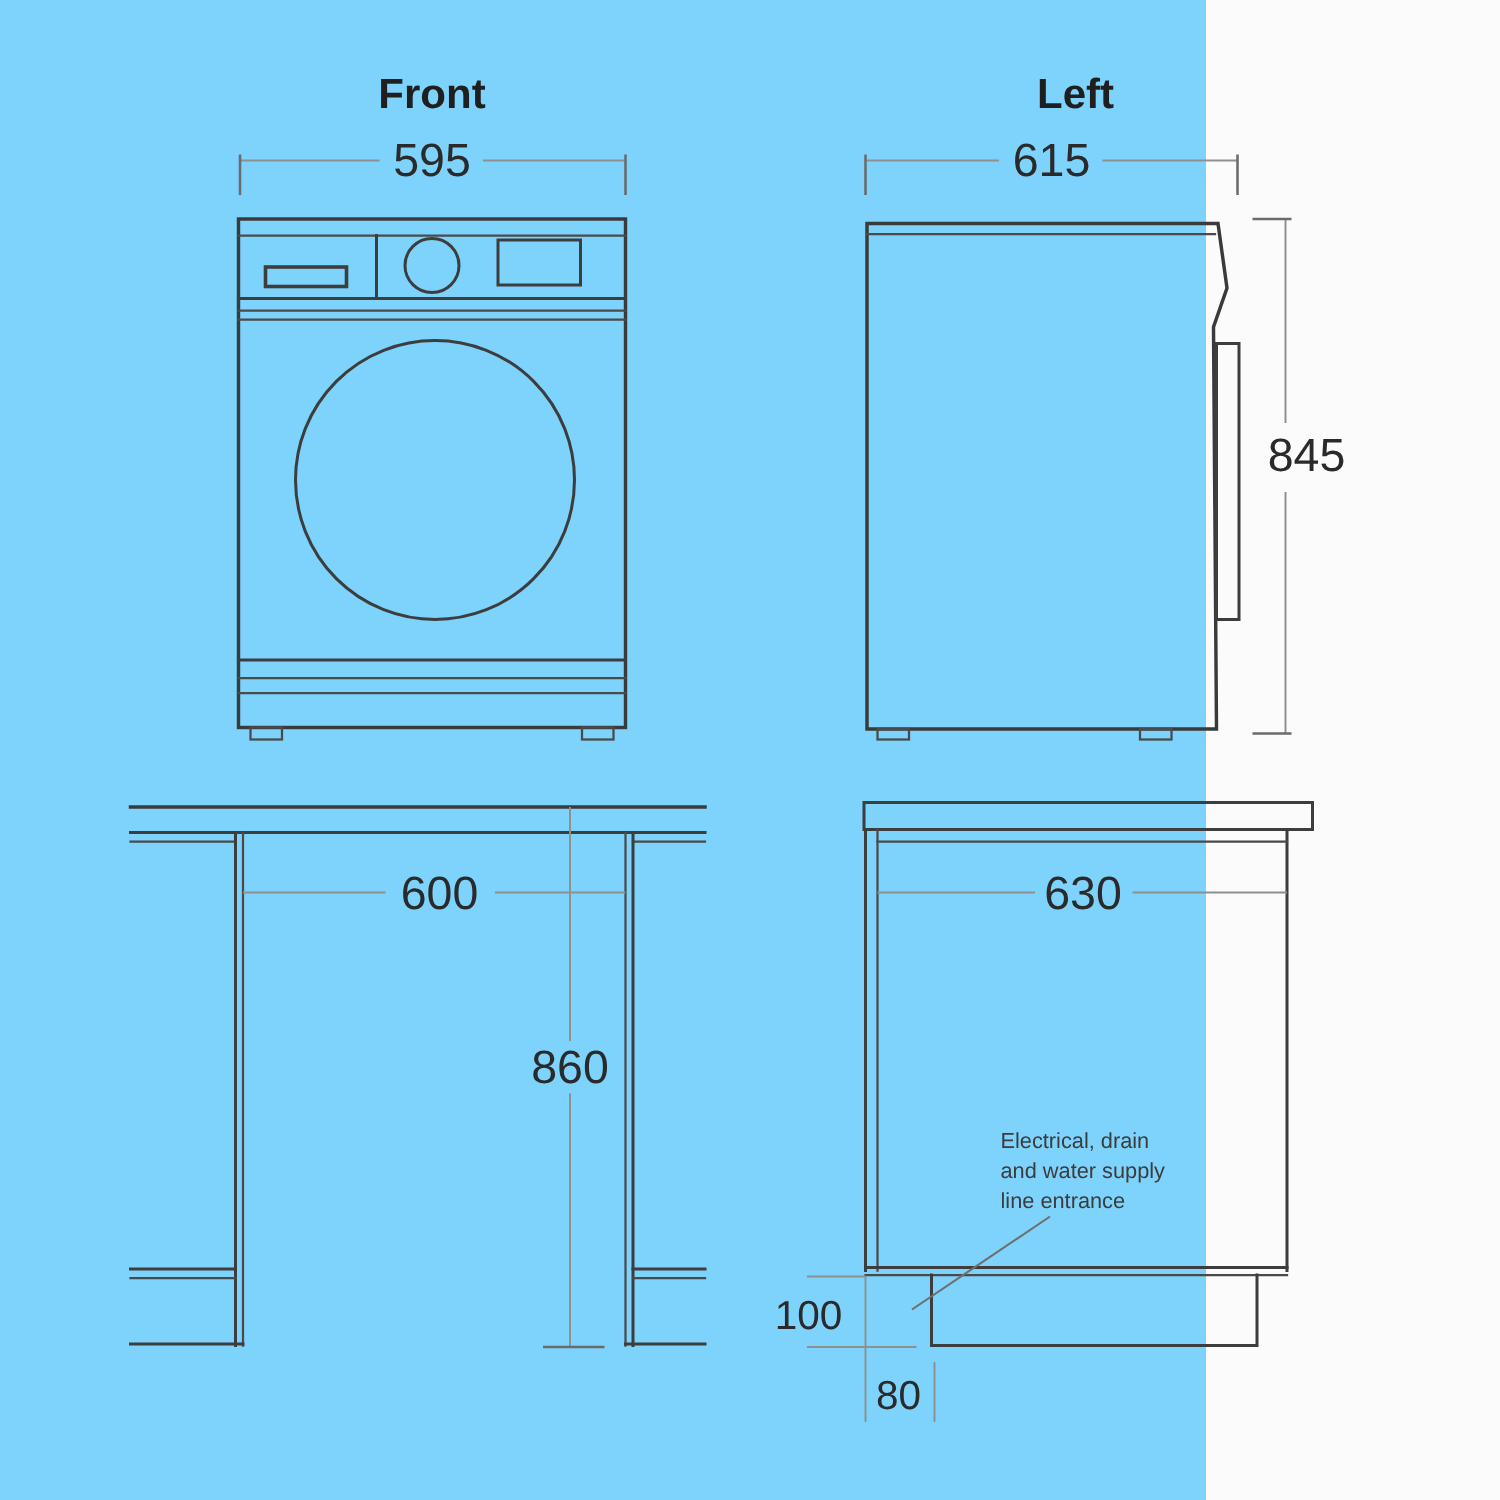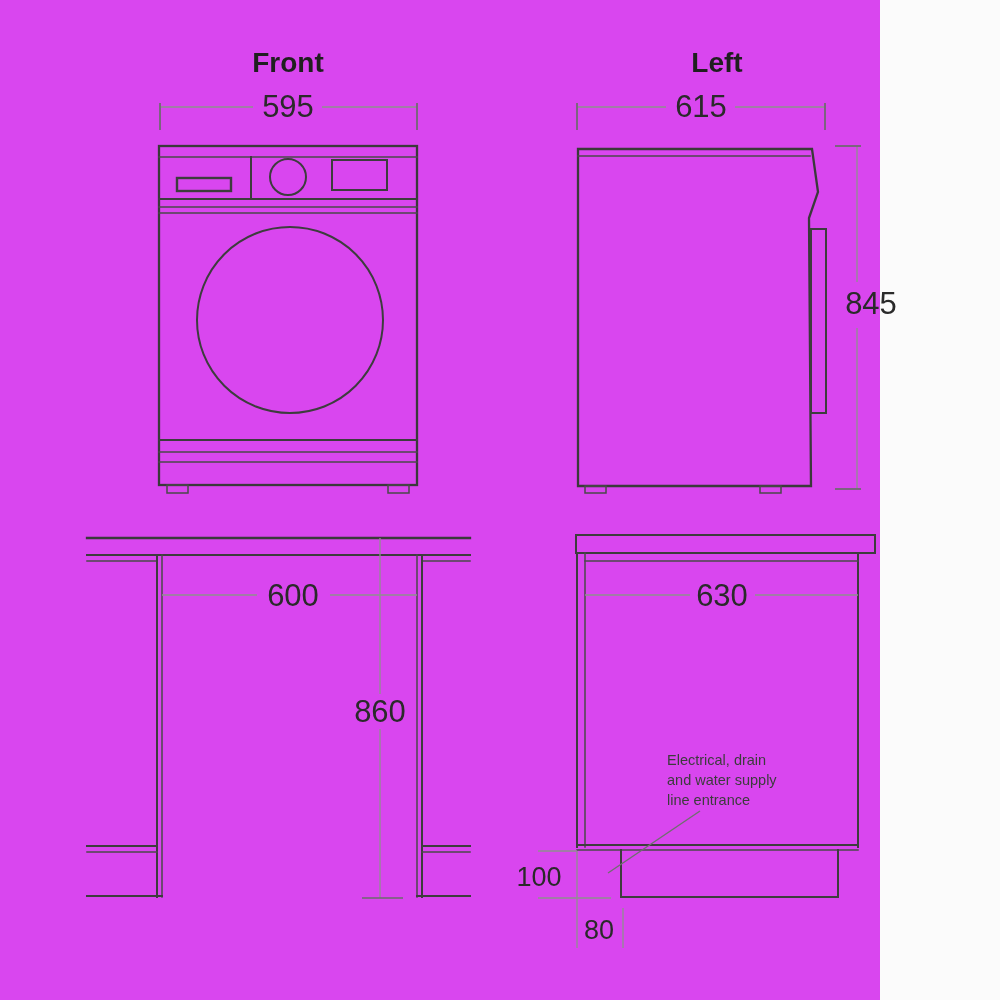--- a/index.html
+++ b/index.html
@@ -2,21 +2,21 @@
 <html><head>
 <meta charset="utf-8">
 <style>
   html,body{margin:0;padding:0;}
   body{
     width:1000px;height:1000px;
     background:#fbfbfb;
     font-family:"Liberation Sans", sans-serif;
     overflow:hidden;
   }
-  .stage{position:relative;width:880px;height:1000px;background:#d946ef;}
+  .stage{position:relative;width:804px;height:1000px;background:#7dd3fc;}
   svg{display:block;}
   
   .obj{stroke:#3d3d3d;stroke-width:2;fill:none;stroke-linecap:square;}
   .obj-thick{stroke:#3a3a3a;stroke-width:2.3;fill:none;stroke-linecap:square;}
   .obj-thin{stroke:#4a4a4a;stroke-width:1.5;fill:none;stroke-linecap:square;}
   
   .dim{stroke:#8f8f8f;stroke-width:1.3;fill:none;stroke-linecap:butt;}
   .tick{stroke:#6b6b6b;stroke-width:1.7;fill:none;stroke-linecap:butt;}
   
   .dim-text{fill:#2a2a2a;font-size:31px;text-anchor:middle;}

